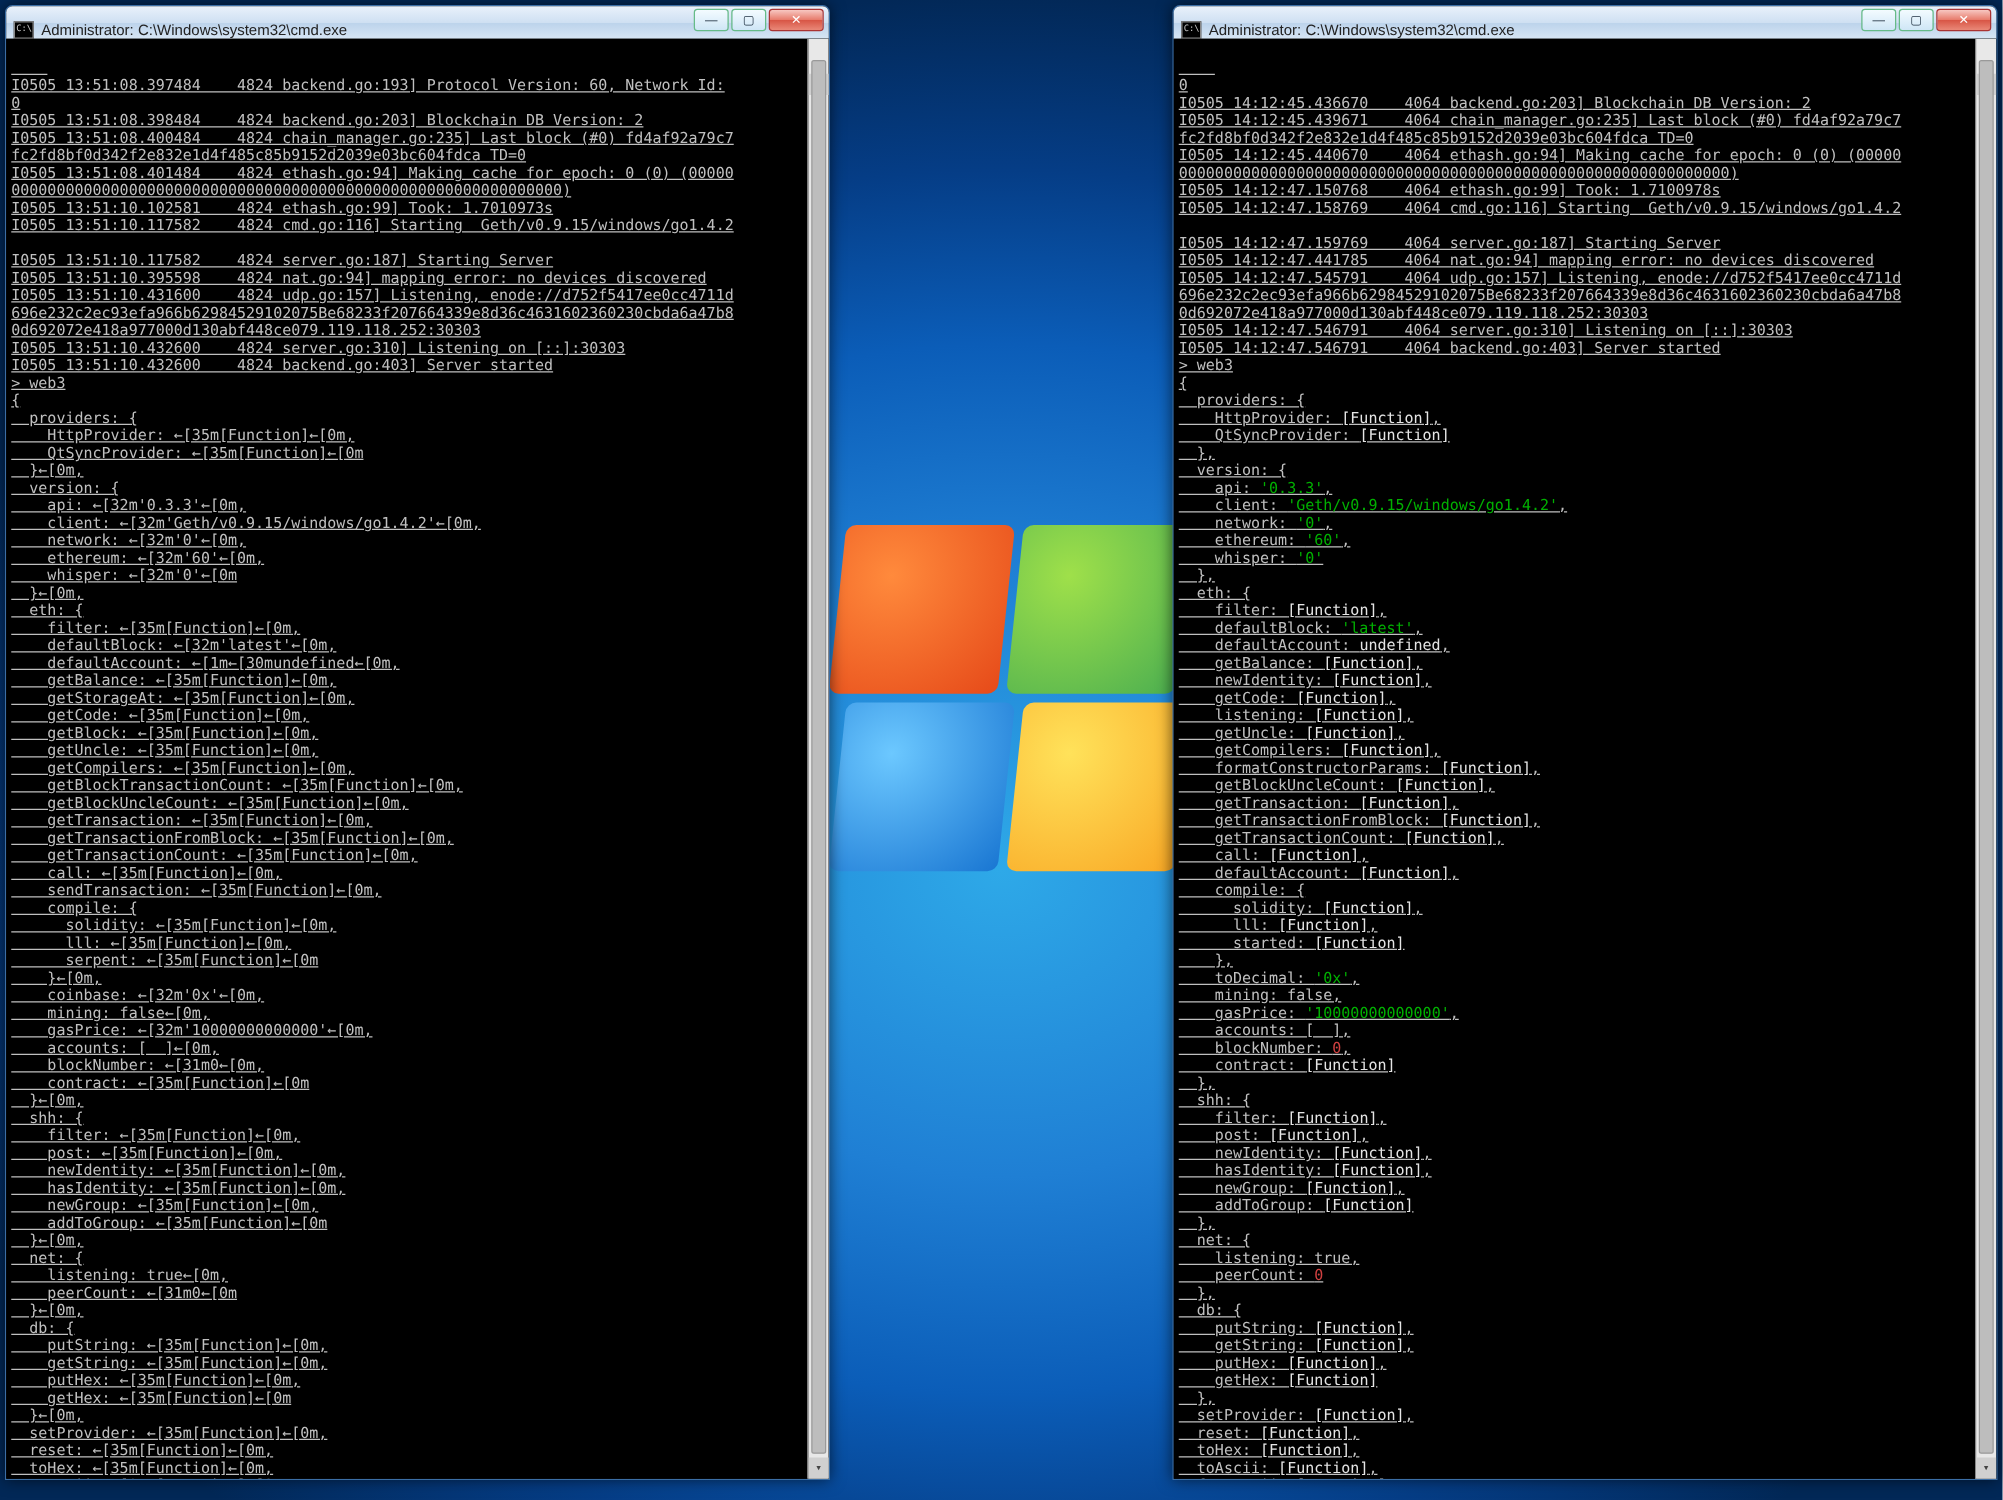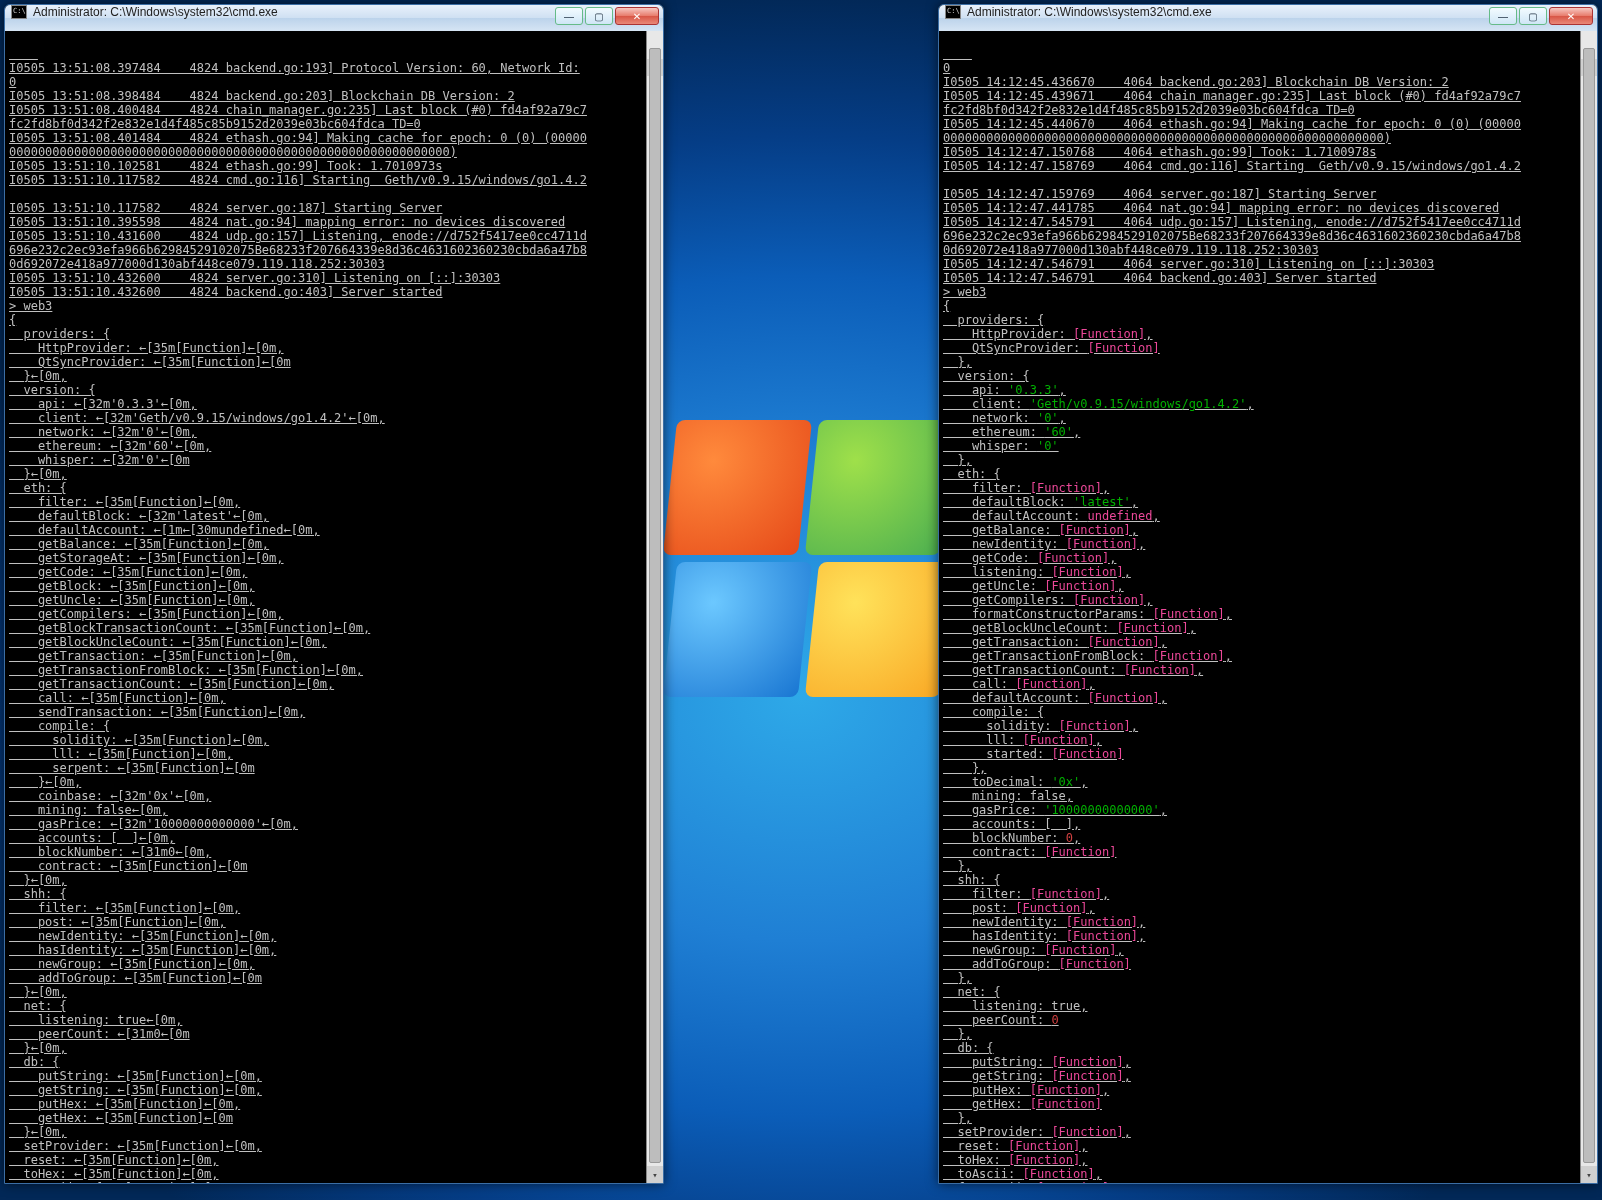--- a/index.html
+++ b/index.html
@@ -27,21 +27,21 @@
     border: 1px solid #3b6ea5;
     box-shadow: 0 0 12px rgba(0,0,0,.6);
     border-radius:6px 6px 0 0;
     display:flex; flex-direction:column;
   }
   .cmdwin.left { left: 4px; top: 4px; }
   .cmdwin.right { left: 938px; top: 4px; }
   .titlebar {
     height: 26px;
     background: linear-gradient(#e9f1fb,#cfe0f2 50%,#bcd3eb 51%,#d6e5f4);
-    display:flex; align-items:flex-start;
+    display:flex; align-items:flex-end;
     font: 12px "Segoe UI", Tahoma, sans-serif;
     color:#222;
     border-radius:5px 5px 0 0;
     padding-left:6px;
     position:relative;
     flex:none;
   }
   .titlebar .cmdicon{
     width:16px;height:14px;background:#000;border:1px solid #888;margin-right:6px;position:relative;
   }
@@ -59,21 +59,21 @@
     overflow:hidden;
     position:relative;
     text-decoration:underline;
   }
   .term .scrollbar{position:absolute;right:0;top:0;bottom:0;width:17px;background:#e8e8e8;border-left:1px solid #888;}
   .term .scrollbar .up,.term .scrollbar .dn{height:17px;background:#d0d0d0;display:flex;align-items:center;justify-content:center;font-size:9px;color:#444;}
   .term .scrollbar .dn{position:absolute;bottom:0;left:0;right:0;}
   .term .scrollbar .thumb{position:absolute;left:2px;right:2px;background:#bdbdbd;border:1px solid #999;border-radius:2px;}
   .w{color:#c0c0c0}
   .g{color:#00b000}
-  .m{color:#ec4899}
+  .m{color:#e5e5e5}
   .r{color:#d04040}
   .y{color:#c0c000}
 </style>
 </head>
 <body>
 
 <div class="winlogo">
   <div class="q r"></div>
     <div class="q g"></div>
     <div class="q b"></div>

